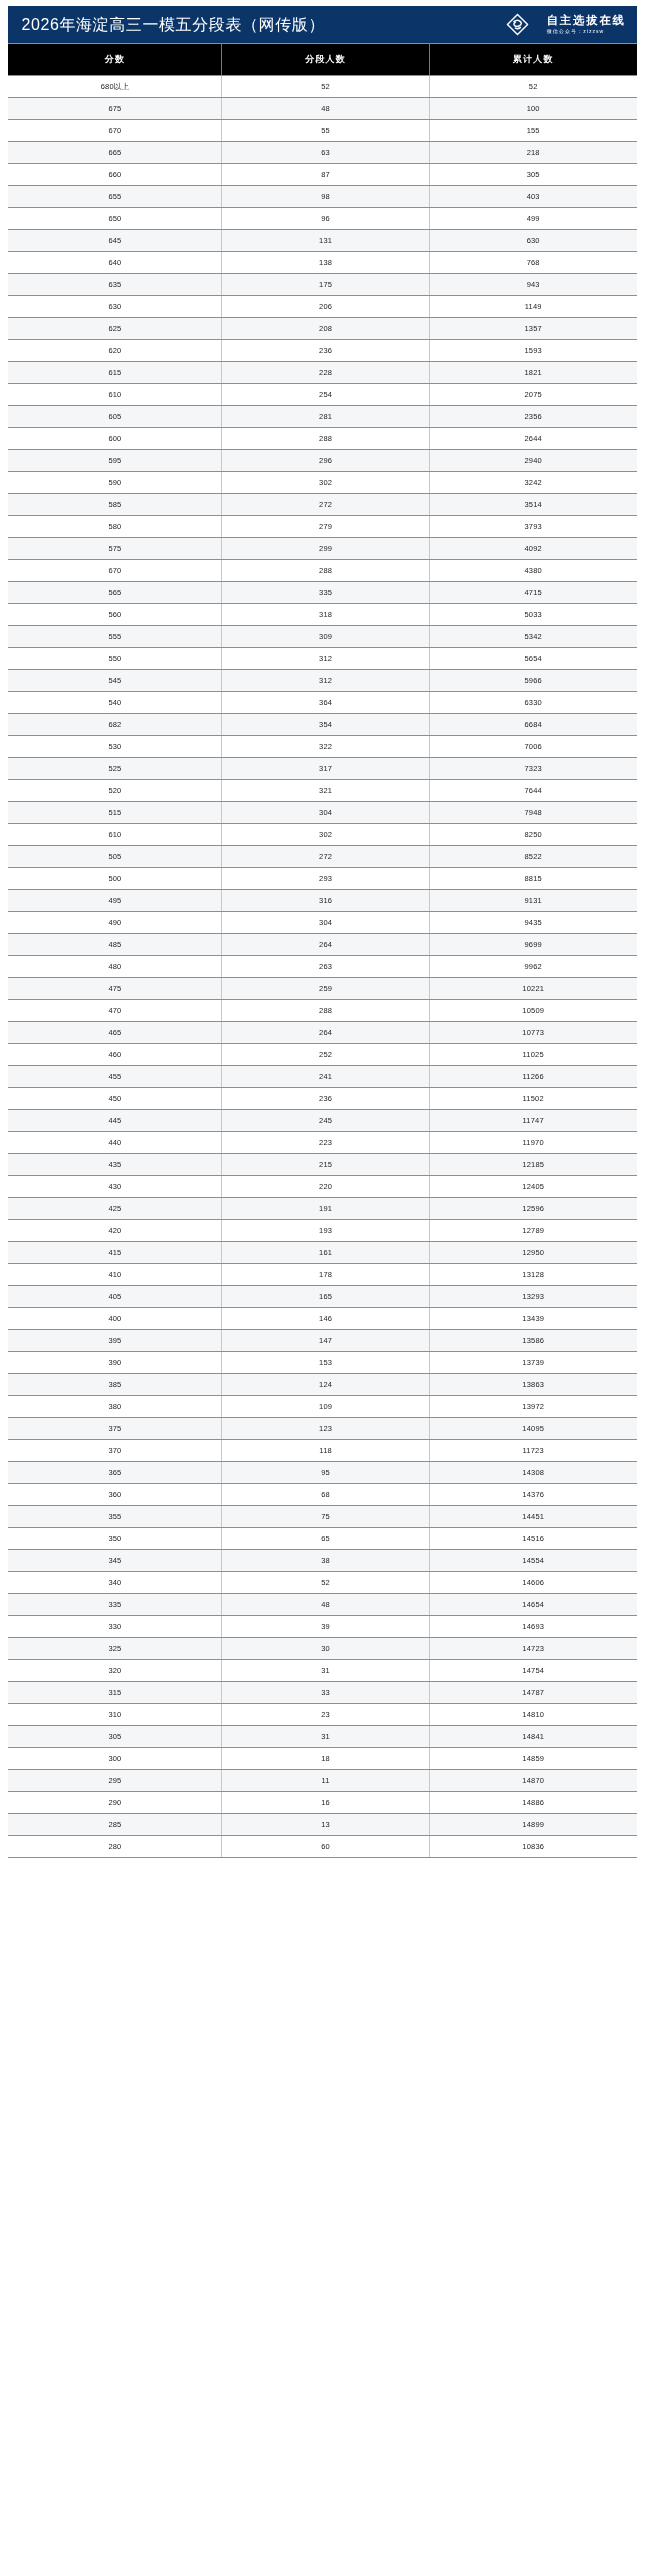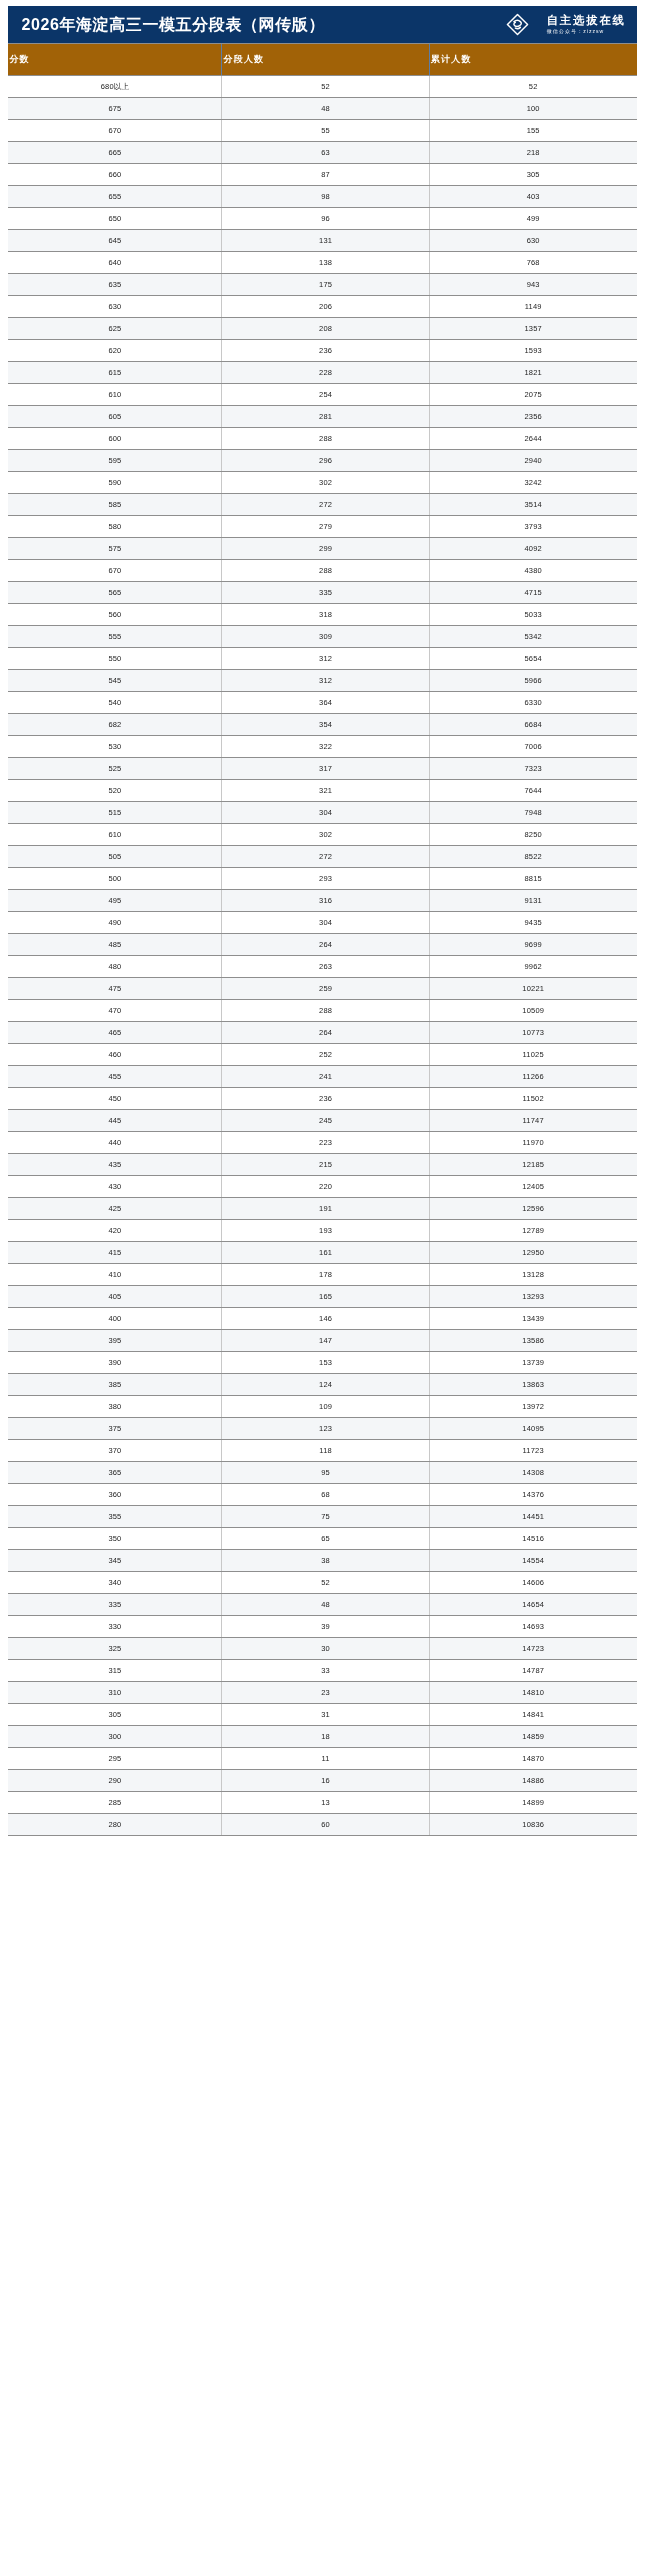--- a/index.html
+++ b/index.html
@@ -25,21 +25,21 @@
     background:#0b3568;
     display:flex;
     align-items:center;
     justify-content:space-between;
     box-sizing:border-box;
     padding:0 8.4px 0 13px;
   }
   .banner-title{
     color:#ffffff;
     font-size:16px;
-    font-weight:bold;
+    font-weight:normal;
     letter-spacing:0.6px;
     line-height:1;
     white-space:nowrap;
   }
   .brand{
     display:flex;
     align-items:center;
     gap:18px;
     padding-right:2.4px;
   }
@@ -77,27 +77,27 @@
   }
   table.score-table{
     width:100%;
     border-collapse:collapse;
     table-layout:fixed;
   }
   table.score-table col.c1{width:34.0%;}
   table.score-table col.c2{width:33.0%;}
   table.score-table col.c3{width:33.0%;}
   table.score-table thead th{
-    background:#a16207;
+    background:#000000;
     color:#ffffff;
     font-size:9px;
     font-weight:bold;
     letter-spacing:1.2px;
     height:29px;
-    text-align:left;
+    text-align:center;
     border-right:0.6px solid #5a7da8;
     border-bottom:0.6px solid #8e8e8e;
   }
   table.score-table thead th:last-child{border-right:none;}
   table.score-table tbody td{
     height:19px;
     text-align:center;
     vertical-align:middle;
     font-size:7.5px;
     color:#1d1d1d;
@@ -499,20 +499,25 @@
             <td>330</td>
             <td>39</td>
             <td>14693</td>
           </tr>
           <tr>
             <td>325</td>
             <td>30</td>
             <td>14723</td>
           </tr>
           <tr>
+            <td>320</td>
+            <td>31</td>
+            <td>14754</td>
+          </tr>
+          <tr>
             <td>315</td>
             <td>33</td>
             <td>14787</td>
           </tr>
           <tr>
             <td>310</td>
             <td>23</td>
             <td>14810</td>
           </tr>
           <tr>

